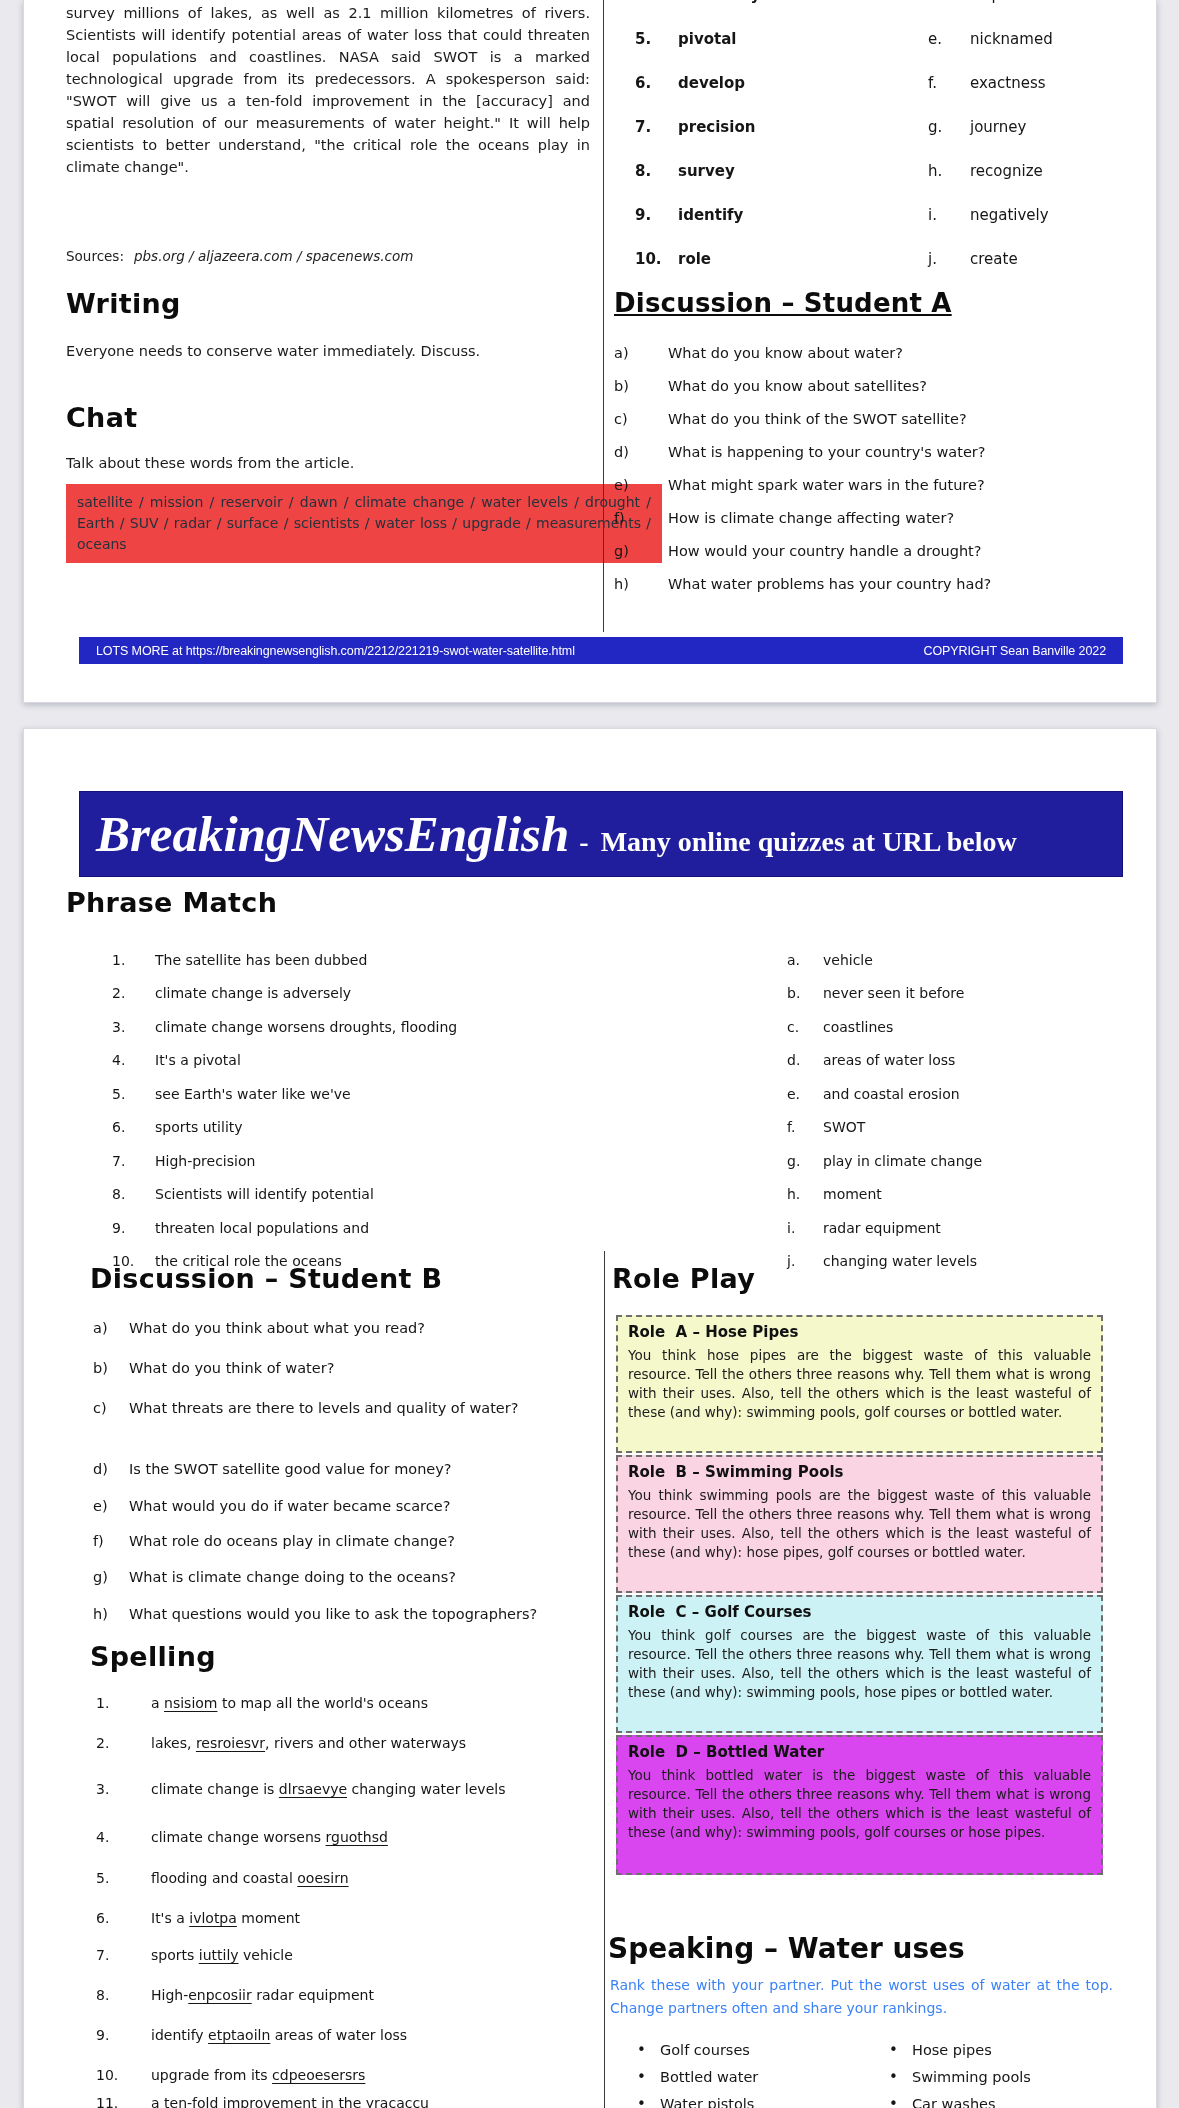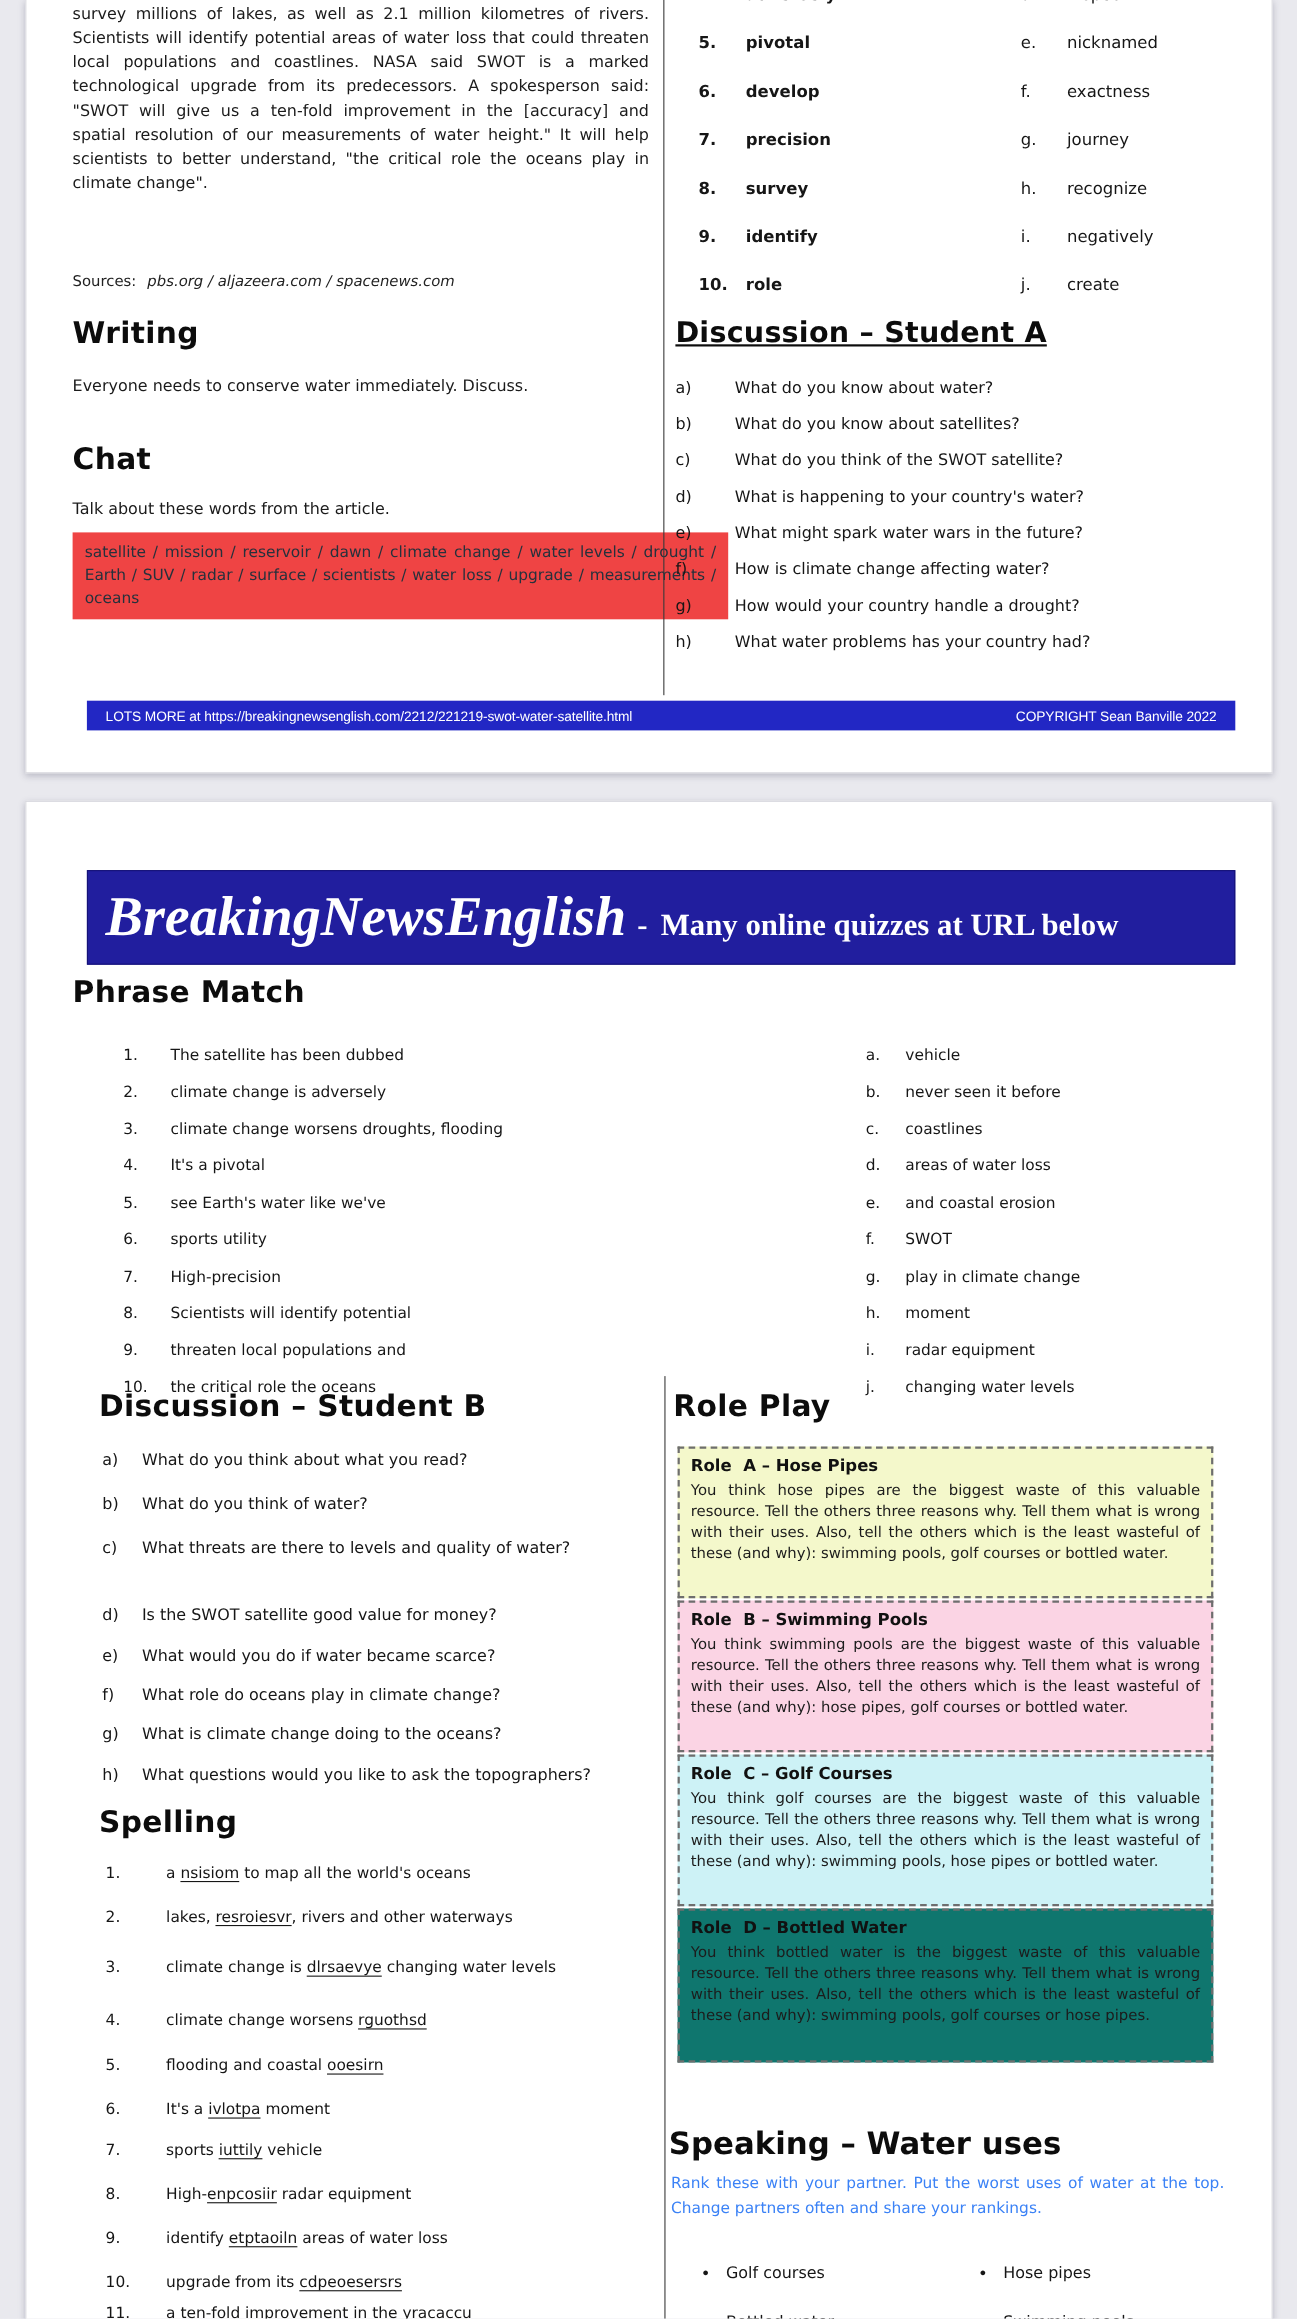--- a/index.html
+++ b/index.html
@@ -48,21 +48,21 @@
   .role-box{left:592px;width:487px;height:138px;border:2px dashed #6e6e6e;box-sizing:border-box;
             padding:6px 10px;overflow:hidden;}
   .role-title{font-weight:bold;font-size:15px;white-space:pre-wrap;margin-bottom:5px;color:#111;}
   .role-text{font-size:13.5px;line-height:19px;text-align:justify;color:#1c1c1c;}
   .sp-row{left:72px;width:430px;font-size:14px;line-height:24px;}
   .sp-num{position:absolute;left:0;top:0;}
   .sp-text{display:block;margin-left:55px;width:360px;text-align:justify;}
   .u{text-decoration:underline;text-underline-offset:3px;}
   .speak-para{left:586px;top:1245px;width:503px;font-size:14px;line-height:23px;text-align:justify;color:#3b82f6;}
   .blist{width:250px;font-size:14.5px;}
-  .b-item{position:relative;padding-left:25px;height:27px;line-height:19px;margin-top:17px;}
+  .b-item{position:relative;padding-left:25px;height:27px;line-height:19px;}
   .b-item::before{content:"\2022";position:absolute;left:2px;top:0;font-size:15px;}
 </style>
 </head>
 <body>
 
 <div class="canvas">
 
   <div class="page p1">
 
     <div class="abs article">survey millions of lakes, as well as 2.1 million kilometres of rivers. Scientists will identify potential areas of water loss that could threaten local populations and coastlines. NASA said SWOT is a marked technological upgrade from its predecessors. A spokesperson said: "SWOT will give us a ten-fold improvement in the [accuracy] and spatial resolution of our measurements of water height." It will help scientists to better understand, "the critical role the oceans play in climate change".</div>
@@ -202,21 +202,21 @@
       <div class="role-text">You think hose pipes are the biggest waste of this valuable resource. Tell the others three reasons why. Tell them what is wrong with their uses. Also, tell the others which is the least wasteful of these (and why): swimming pools, golf courses or bottled water.</div>
     </div>
     <div class="abs role-box" style="top: 726px; background: rgb(251, 212, 228);">
       <div class="role-title">Role  B – Swimming Pools</div>
       <div class="role-text">You think swimming pools are the biggest waste of this valuable resource. Tell the others three reasons why. Tell them what is wrong with their uses. Also, tell the others which is the least wasteful of these (and why): hose pipes, golf courses or bottled water.</div>
     </div>
     <div class="abs role-box" style="top: 866px; background: rgb(205, 242, 246);">
       <div class="role-title">Role  C – Golf Courses</div>
       <div class="role-text">You think golf courses are the biggest waste of this valuable resource. Tell the others three reasons why. Tell them what is wrong with their uses. Also, tell the others which is the least wasteful of these (and why): swimming pools, hose pipes or bottled water.</div>
     </div>
-    <div class="abs role-box" style="top: 1006px; height: 140px; background: #0f766e;">
+    <div class="abs role-box" style="top: 1006px; height: 140px; background: #d946ef;">
       <div class="role-title">Role  D – Bottled Water</div>
       <div class="role-text">You think bottled water is the biggest waste of this valuable resource. Tell the others three reasons why. Tell them what is wrong with their uses. Also, tell the others which is the least wasteful of these (and why): swimming pools, golf courses or hose pipes.</div>
     </div>
 
     <div class="abs h1" style="left:66px;top:912px;">Spelling</div>
 
     <div class="abs sp-row" style="top:962px;">
         <span class="sp-num">1.</span>
         <span class="sp-text"><span>a </span><span class="u">nsisiom</span><span> to map all the world's oceans</span></span>
       </div>

